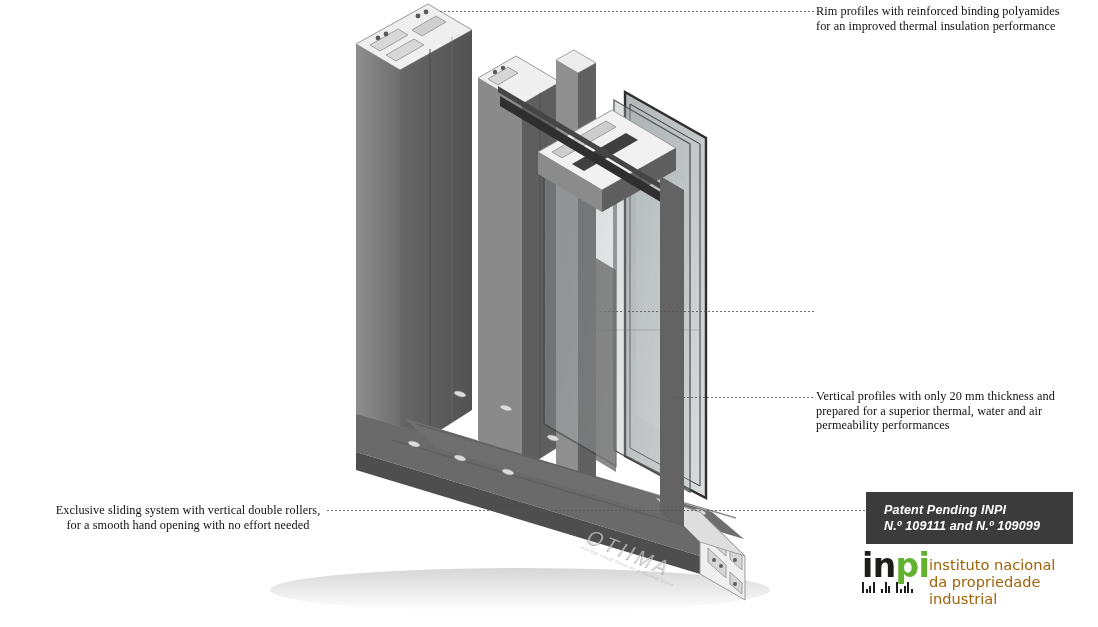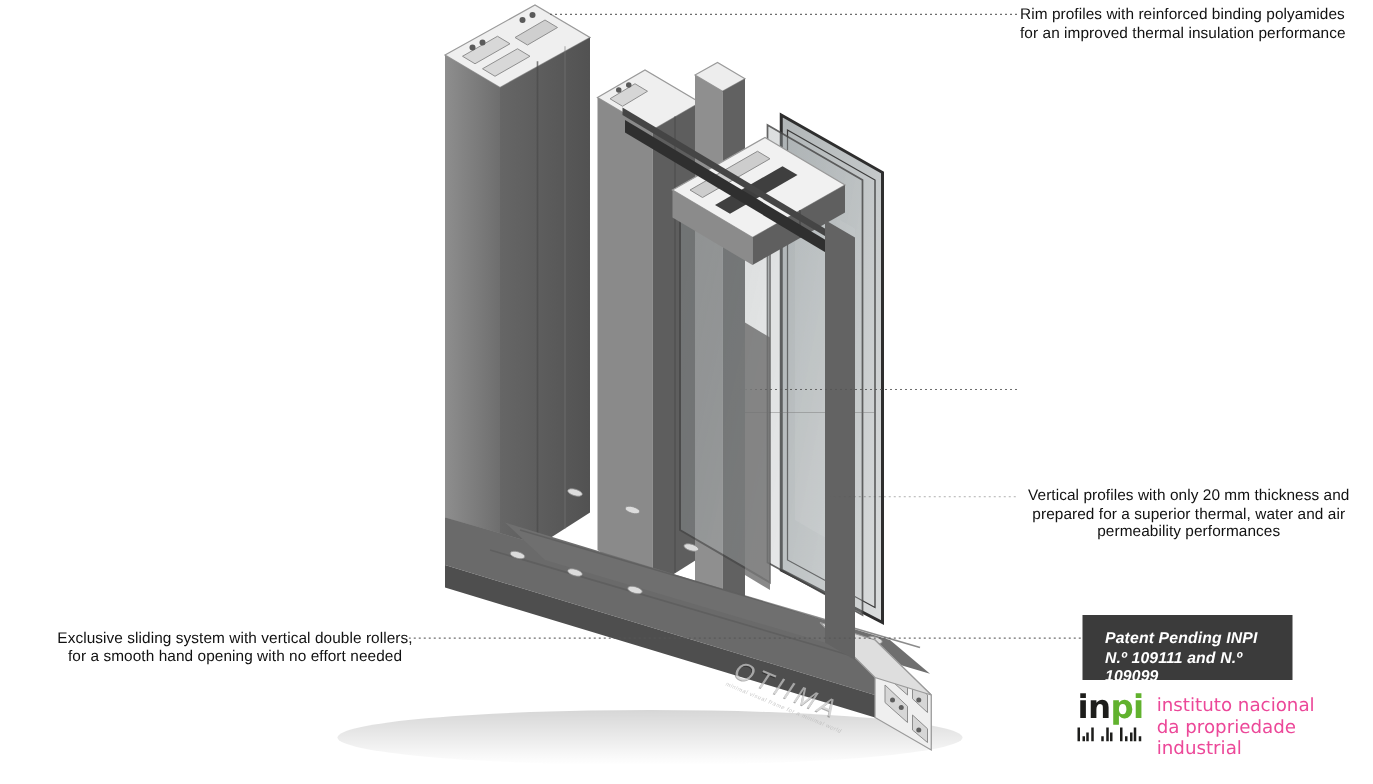--- a/index.html
+++ b/index.html
@@ -14,20 +14,21 @@
   #stage{ position:absolute; inset:0; }
 
   
   .callout{
     position:absolute;
     font-size:12.3px;
     line-height:14.6px;
     color:#111;
     white-space:pre-line;
     letter-spacing:.005em;
+    font-family:Liberation Serif, serif;
   }
   .callout.right{ text-align:left; }
   .callout.left{ text-align:center; }
 
   
   .leader{
     position:absolute;
     height:1px;
     background-image:linear-gradient(to right,#555 0 2px,transparent 2px 4px);
     background-size:4px 1px;
@@ -50,35 +51,35 @@
     line-height:15.5px;
     padding:11px 0 11px 18px;
     white-space:pre-line;
     letter-spacing:.01em;
   }
 
   
   #inpi-logo{ position:absolute; display:flex; align-items:flex-start; }
   #inpi-mark{ position:relative; width:58px; }
   #inpi-word{
-    font-size:26px; font-weight:bold; line-height:26px;
+    font-size:33px; font-weight:bold; line-height:26px;
     letter-spacing:-.02em;
     font-family:"DejaVu Sans","Liberation Sans",sans-serif;
   }
   #inpi-word .dark{ color:#1d1d1b; }
   #inpi-word .green{ color:#61b22e; }
   #inpi-bars{ display:flex; align-items:flex-end; gap:1.6px; height:11px; margin-top:3px; }
   #inpi-bars i{ display:block; background:#1d1d1b; width:2px; height:7px; }
   #inpi-bars i.t{ height:11px; }
   #inpi-bars i.s{ height:4px; }
   #inpi-bars i.g{ background:transparent; width:3px; }
   #inpi-tagline{
     margin-left:9px; padding-top:3px;
     font-size:14.6px; line-height:17px;
-    color:#ec4899; white-space:pre-line;
+    color:#a16207; white-space:pre-line;
     font-family:"DejaVu Sans","Liberation Sans",sans-serif;
   }
 
   
   #product{ position:absolute; left:0; top:0; width:1098px; height:627px; pointer-events:none; }
 
   
   #otiima-brand{
     position:absolute;
     transform:rotate(22.5deg) skewX(-11deg);
@@ -244,28 +245,28 @@
 
   <div class="leader" style="left:440px; top:11px; width:374px;"></div>
   <div class="leader fade-l" style="left:592px; top:311px; width:222px;"></div>
   <div class="leader fade-l" style="left:663px; top:397px; width:151px;"></div>
   <div class="leader" style="left:327px; top:510px; width:560px;"></div>
 
   <div class="callout right" style="left:816px; top:4px; width:270px;">Rim profiles with reinforced binding polyamides
 for an improved thermal insulation performance</div>
 
 
-  <div class="callout right" style="left:816px; top:389px; width:270px;text-align:center;">Vertical profiles with only 20 mm thickness and
+  <div class="callout right" style="left:816px; top:389px; width:270px;">Vertical profiles with only 20 mm thickness and
 prepared for a superior thermal, water and air
 permeability performances</div>
 
   <div class="callout left" style="left:38px; top:503px; width:300px;">Exclusive sliding system with vertical double rollers,
 for a smooth hand opening with no effort needed</div>
 
-  <div id="patent-badge" style="left:866px; top:492px; width:168px; height:52px;">Patent Pending INPI
+  <div id="patent-badge" style="left:866px; top:492px; width:207px; height:52px;">Patent Pending INPI
 N.º 109111 and N.º 109099</div>
 
   <div id="inpi-logo" style="left:862px; top:553px;">
     <div id="inpi-mark">
       <div id="inpi-word"><span class="dark">in</span><span class="green">pi</span></div>
       <div id="inpi-bars">
         <i class="t"></i>
           <i class="s"></i>
           <i></i>
           <i class="t"></i>

